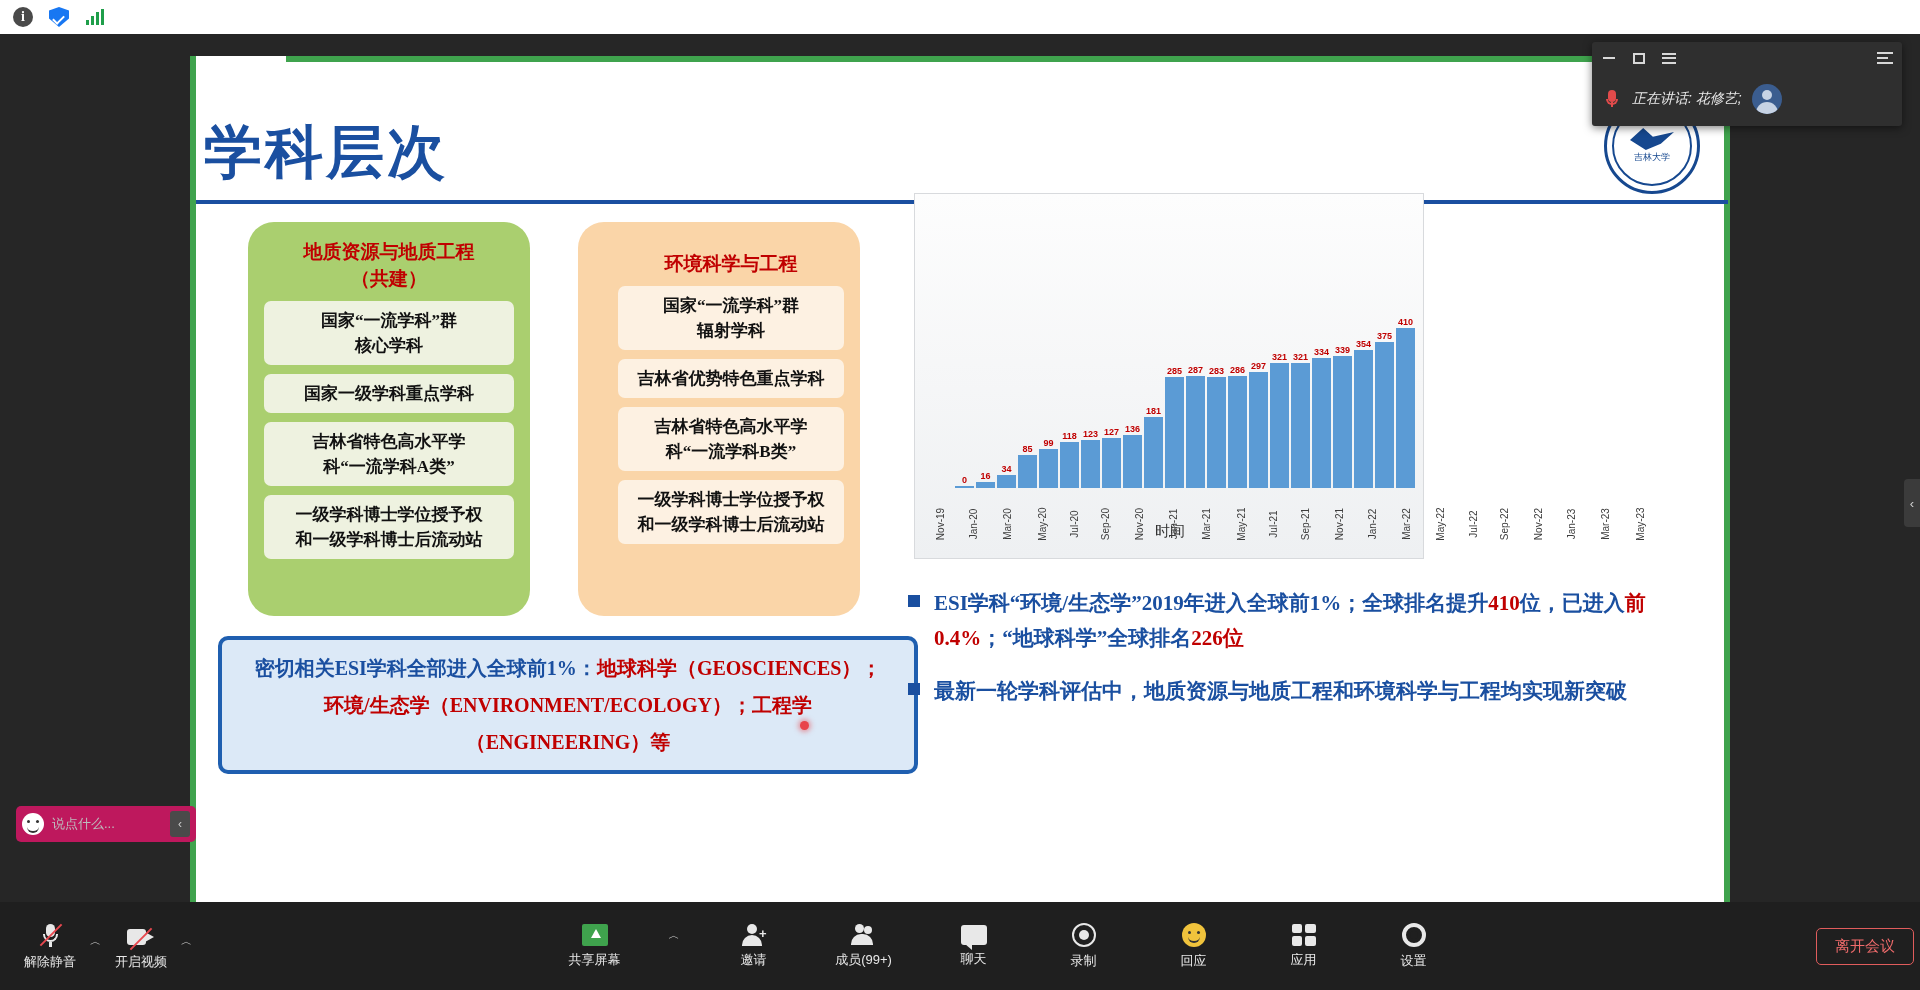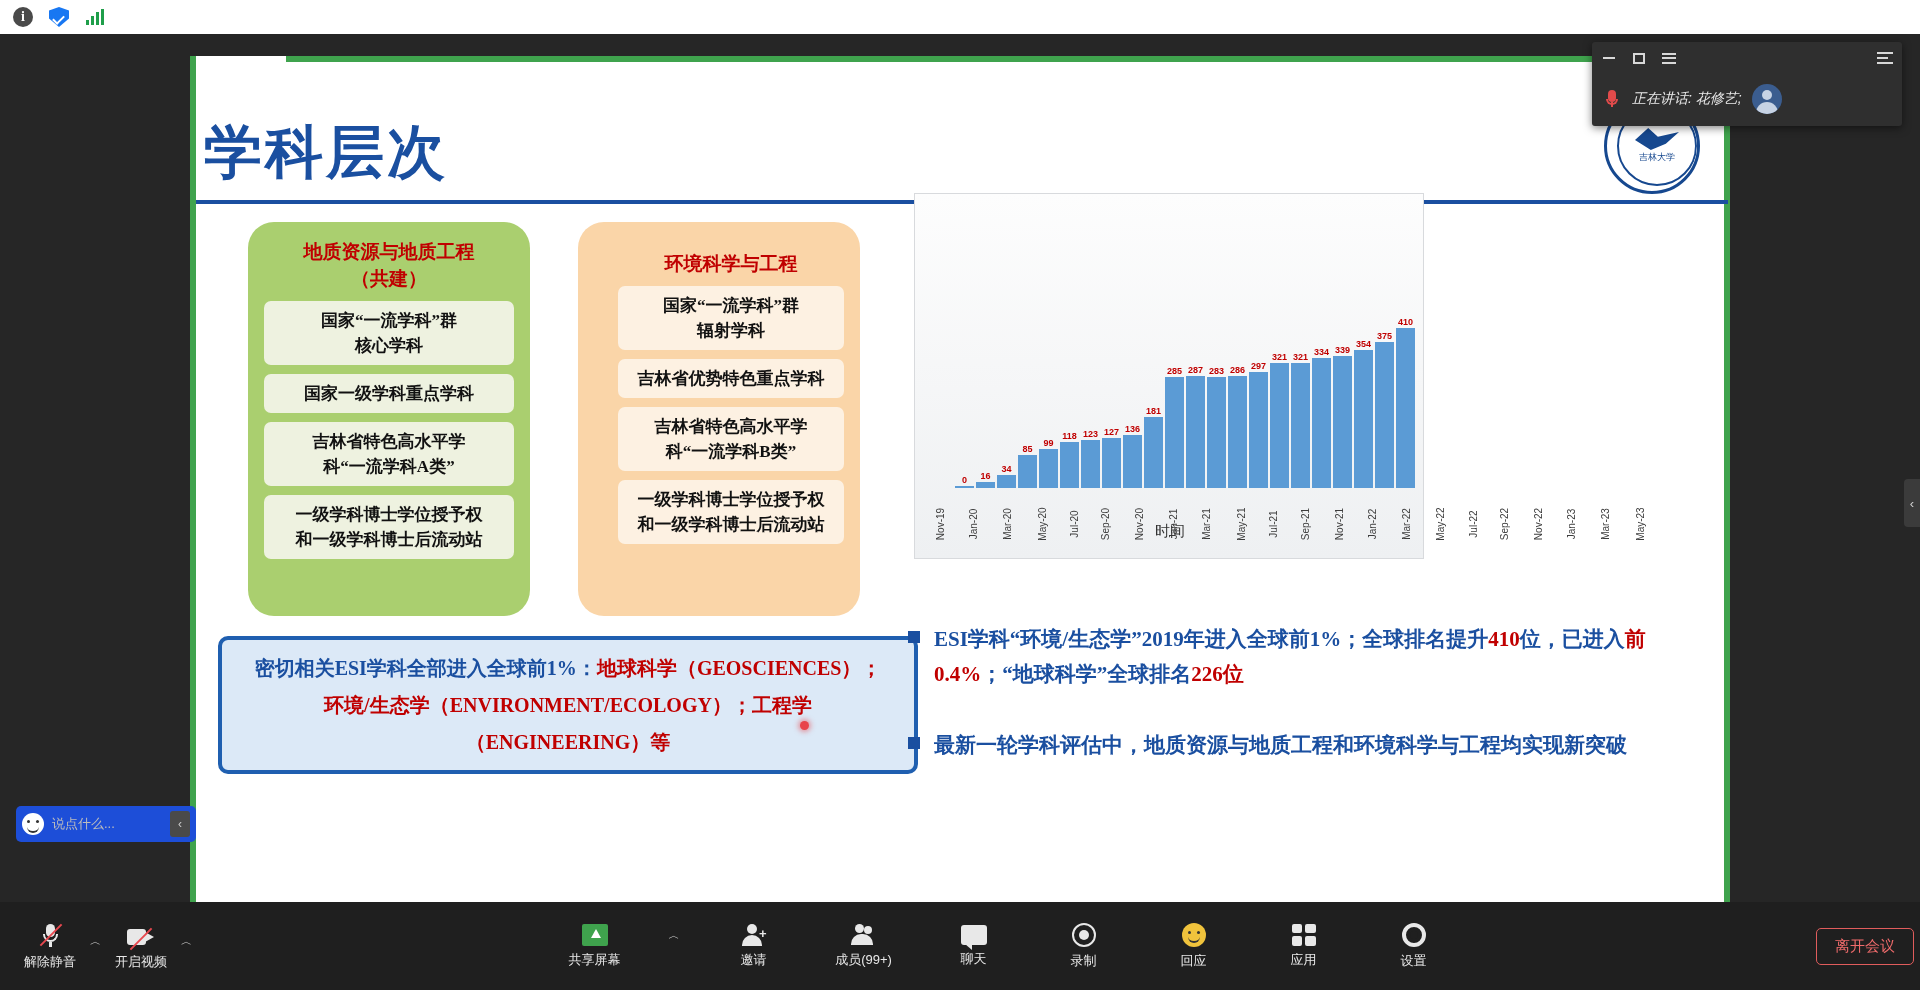--- a/index.html
+++ b/index.html
@@ -55,21 +55,21 @@
   .slide-topbar { position: absolute; left: 90px; top: 0; width: 1440px; height: 6px; background: #3fa34d; }
   .slide-title {
     position: absolute; left: 8px; top: 58px;
     font-family: "Liberation Serif", serif;
     font-size: 58px; font-weight: bold; color: #1a4fa0; letter-spacing: 3px;
   }
   .title-underline { position: absolute; left: 0px; top: 144px; width: 1532px; height: 4px; background: #1a4fa0; }
   .logo {
     position: absolute; right: 24px; top: 42px; width: 96px; height: 96px;
     border-radius: 50%; border: 3px solid #16488f; background: #ffffff;
-    display: flex; align-items: flex-end; justify-content: center; flex-direction: column;
+    display: flex; align-items: center; justify-content: center; flex-direction: column;
     overflow: hidden;
   }
   .logo .ring { width: 80px; height: 80px; border-radius: 50%; border: 2px solid #16488f;
     display:flex; align-items:center; justify-content:center; flex-direction:column; position:relative;}
   .logo .bird { width: 44px; height: 22px; background: #16488f;
     clip-path: polygon(0% 55%, 30% 0%, 52% 40%, 100% 18%, 70% 72%, 36% 100%); }
   .logo .cn { font-size: 9px; color: #16488f; font-family: "Liberation Serif", serif; margin-top: 1px; }
 
   
   .boxA {
@@ -126,21 +126,21 @@
   .bar-val { font-size: 9px; color: #c00000; font-weight: bold; margin-bottom: 1px; font-family: "Liberation Sans", sans-serif; white-space: nowrap;}
   .bar { width: 100%; background: #5b9bd5; }
   .xlabels { position: absolute; left: 22px; top: 296px; width: 460px; height: 52px; display: flex; gap: 2px; }
   .xlab { flex: 1; font-size: 10px; color: #3c3c3c; transform: rotate(-90deg); transform-origin: center;
     white-space: nowrap; margin-top: 16px; text-align: center; }
   .xaxis-title { position: absolute; left: 0; top: 328px; width: 510px; text-align: center;
     font-family: "Liberation Serif", serif; font-size: 15px; color: #333; }
 
   
   .bullets { position: absolute; left: 712px; top: 530px; width: 810px; }
-  .bullet { display: flex; gap: 14px; margin-bottom: 18px; margin-top: 36px; }
+  .bullet { display: flex; gap: 14px; margin-bottom: 18px; }
   .bullet .sq { width: 12px; height: 12px; background: #1a4fa0; margin-top: 9px; flex: 0 0 12px; }
   .bullet p { font-family: "Liberation Serif", serif; font-weight: bold; font-size: 21px;
     line-height: 35px; color: #1a4fa0; }
   .bullet .red { color: #c00000; }
 
   
   .mini-win {
     position: absolute; right: 18px; top: 8px; width: 310px; height: 84px;
     background: #2f2f2f; border-radius: 3px; box-shadow: 0 2px 8px rgba(0,0,0,.5);
     z-index: 30;
@@ -172,21 +172,21 @@
   
   .edge-arrow {
     position: absolute; right: 0; top: 445px; width: 16px; height: 48px;
     background: #3b3b3b; border-radius: 4px 0 0 4px; display: flex; align-items: center; justify-content: center;
     color: #d0d0d0; font-size: 13px; z-index: 25;
   }
 
   
   .chat-pill {
     position: absolute; left: 16px; top: 772px; width: 180px; height: 36px;
-    background: #1d4ed8; border-radius: 5px; display: flex; align-items: center; gap: 8px;
+    background: #be185d; border-radius: 5px; display: flex; align-items: center; gap: 8px;
     padding: 0 6px; z-index: 20;
   }
   .emoji { width: 22px; height: 22px; border-radius: 50%; background: #fff; position: relative; }
   .emoji::before { content: ""; position: absolute; left: 5px; top: 7px; width: 3px; height: 3px; border-radius: 50%; background: #333; box-shadow: 9px 0 0 #333; }
   .emoji::after { content: ""; position: absolute; left: 5px; top: 12px; width: 12px; height: 6px; border-bottom: 2px solid #333; border-radius: 0 0 8px 8px; }
   .chat-pill .txt { color: #bdbdbd; font-size: 13px; flex: 1; }
   .chat-pill .arw { width: 20px; height: 26px; background: #4a4a4a; border-radius: 3px; color: #ccc; font-size: 12px;
     display: flex; align-items: center; justify-content: center; }
 
   

